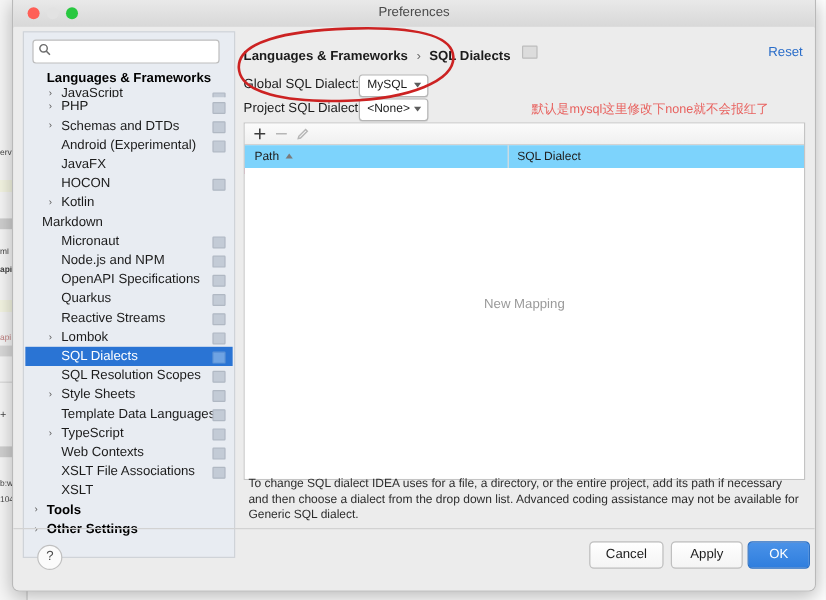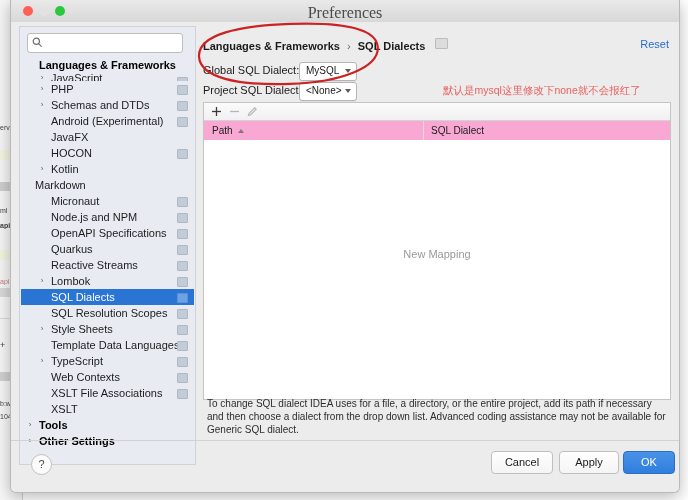--- a/index.html
+++ b/index.html
@@ -25,21 +25,21 @@
     box-shadow:0 4px 16px rgba(0,0,0,.28);
     overflow:hidden;
   }
   #titlebar{
     position:relative;height:22px;
     background:linear-gradient(#e9e9e9,#d8d8d8);
     border-bottom:1px solid #b4b4b4;
   }
   #title{
     position:absolute;left:0;right:0;top:4px;text-align:center;
-    font-size:16px;color:#4a4a4a;font-family:Liberation Serif, serif;
+    font-size:11px;color:#4a4a4a;
   }
   .lights{position:absolute;left:12px;top:6px;display:flex;gap:6px;}
   .light{width:10px;height:10px;border-radius:50%;}
   .l-red{background:#ff5f57;}
   .l-yellow{background:#e2e2e2;}
   .l-green{background:#28c840;}
 
   #body{position:absolute;left:0;top:22px;right:0;bottom:0;background:#ececec;}
 
   
@@ -128,21 +128,21 @@
     position:relative;height:17px;
     background:linear-gradient(#fbfbfb,#f0f0f0);
     border-bottom:1px solid #d3d3d3;
   }
   .tbtn{
     position:absolute;top:2px;width:14px;height:13px;cursor:pointer;
   }
   .tbtn svg{display:block;}
   #thead{
     position:relative;height:19px;
-    background:#f9a8d4;border-bottom:5px solid #ef4444;
+    background:#7dd3fc;border-bottom:5px solid #ef4444;
   }
   .th{
     position:absolute;top:4px;font-size:10px;color:#202020;white-space:nowrap;
   }
   .th .sortarr{
     display:inline-block;margin-left:5px;vertical-align:1px;
     width:0;height:0;border-left:3px solid transparent;border-right:3px solid transparent;
     border-bottom:4px solid #7b7b7b;
   }
   #colsplit{position:absolute;left:219px;top:0;bottom:0;width:1px;background:#dcdcdc;}

